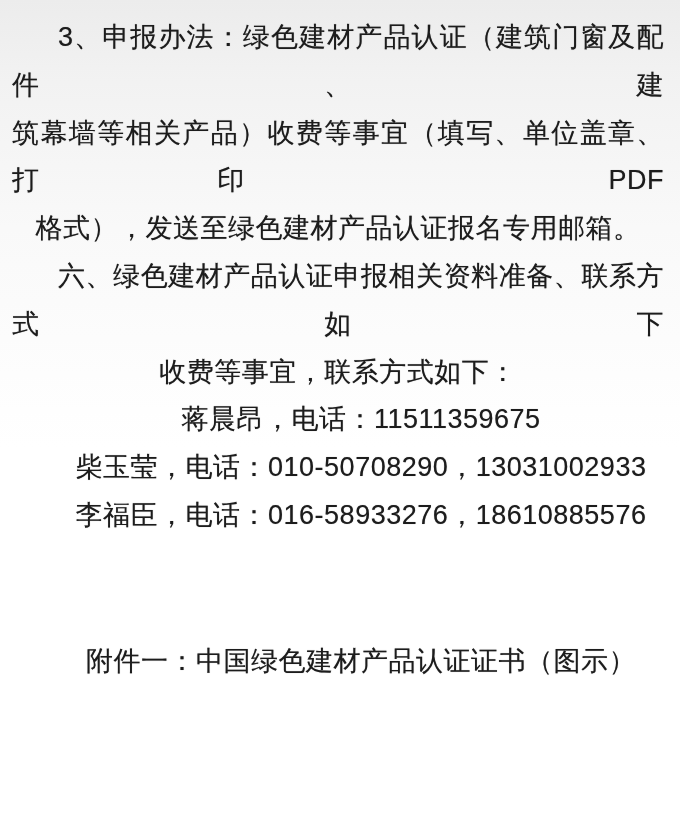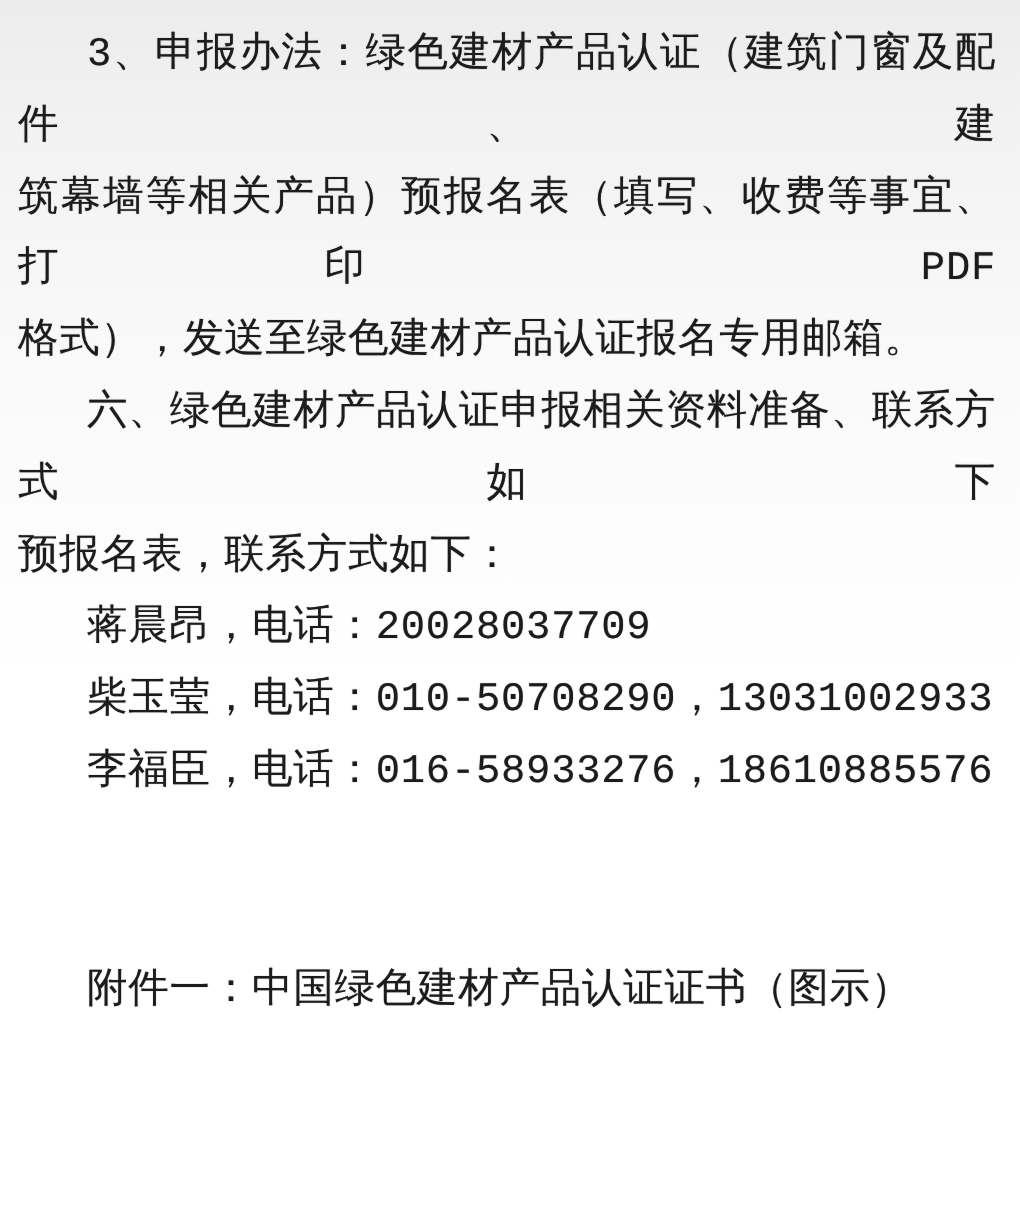--- a/index.html
+++ b/index.html
@@ -8,31 +8,32 @@
     background: #ffffff;
   }
   .page {
     position: relative;
     width: 680px;
     height: 814px;
     overflow: hidden;
     box-sizing: border-box;
     
     background: linear-gradient(180deg, #ececec 0%, #f2f2f2 10%, #f9f9f9 28%, #ffffff 55%, #ffffff 100%);
-    font-family: Liberation Mono, monospace;
+    font-family: Liberation Sans, sans-serif;
     color: #1c1c1c;
     padding: 14px 16px 0 12px;
     
     text-shadow: 0 0 0.7px rgba(20,20,20,0.55);
   }
   .line {
     font-size: 27px;
     line-height: 47.8px;
     white-space: nowrap;
     letter-spacing: 0.5px;
+    text-align: center;
   }
   .justify {
     white-space: normal;
     text-align: justify;
     text-align-last: justify;
     -moz-text-align-last: justify;
   }
   .indent {
     text-indent: 46px;
   }
@@ -40,31 +41,31 @@
     height: 98px;
   }
 </style>
 </head>
 <body>
 
 <div class="page">
 
   <div>
     <div class="line justify indent">3、申报办法：绿色建材产品认证（建筑门窗及配件、建</div>
-    <div class="line justify">筑幕墙等相关产品）预报名表（填写、收费等事宜、打印 PDF</div>
+    <div class="line justify">筑幕墙等相关产品）收费等事宜（填写、单位盖章、打印 PDF</div>
     <div class="line">格式），发送至绿色建材产品认证报名专用邮箱。</div>
   </div>
 
   <div>
     <div class="line justify indent">六、绿色建材产品认证申报相关资料准备、联系方式如下</div>
-    <div class="line">预报名表，联系方式如下：</div>
+    <div class="line">收费等事宜，联系方式如下：</div>
   </div>
 
   <div>
-    <div class="line indent">蒋晨昂，电话：20028037709</div>
+    <div class="line indent">蒋晨昂，电话：11511359675</div>
     <div class="line indent">柴玉莹，电话：010-50708290，13031002933</div>
     <div class="line indent">李福臣，电话：016-58933276，18610885576</div>
   </div>
 
   <div class="spacer"></div>
 
   <div>
     <div class="line indent">附件一：中国绿色建材产品认证证书（图示）</div>
 
   </div>

